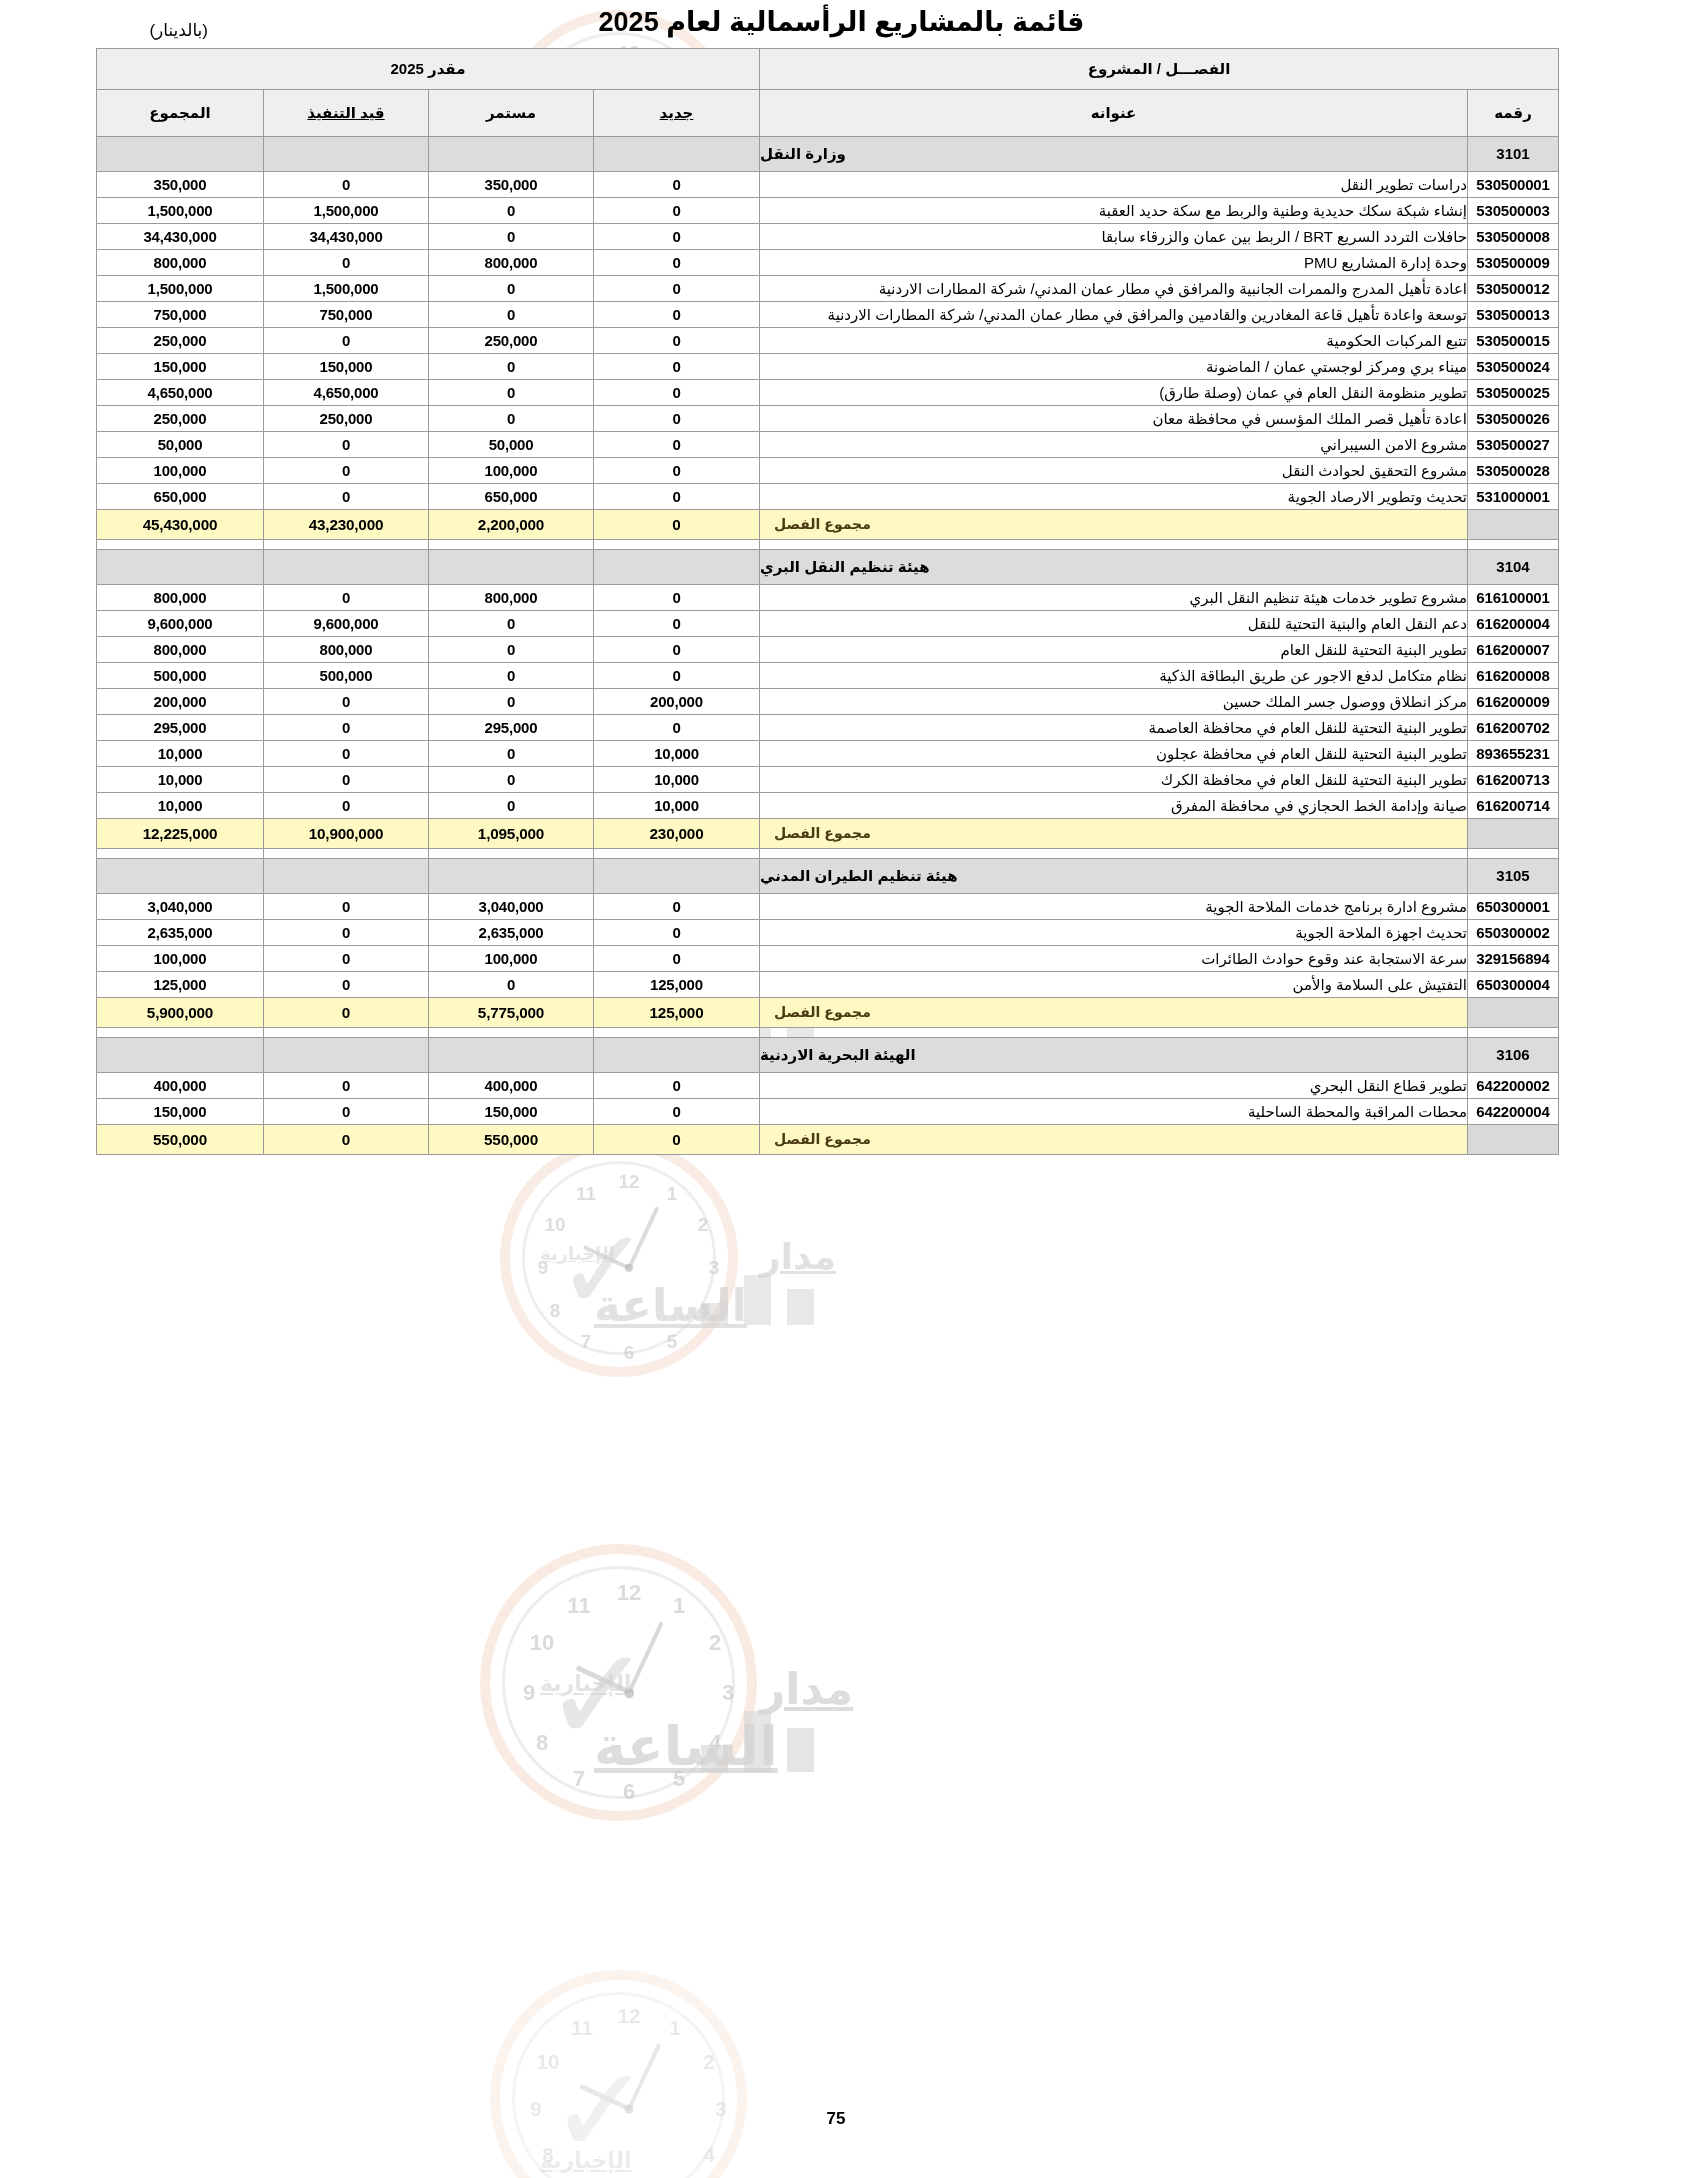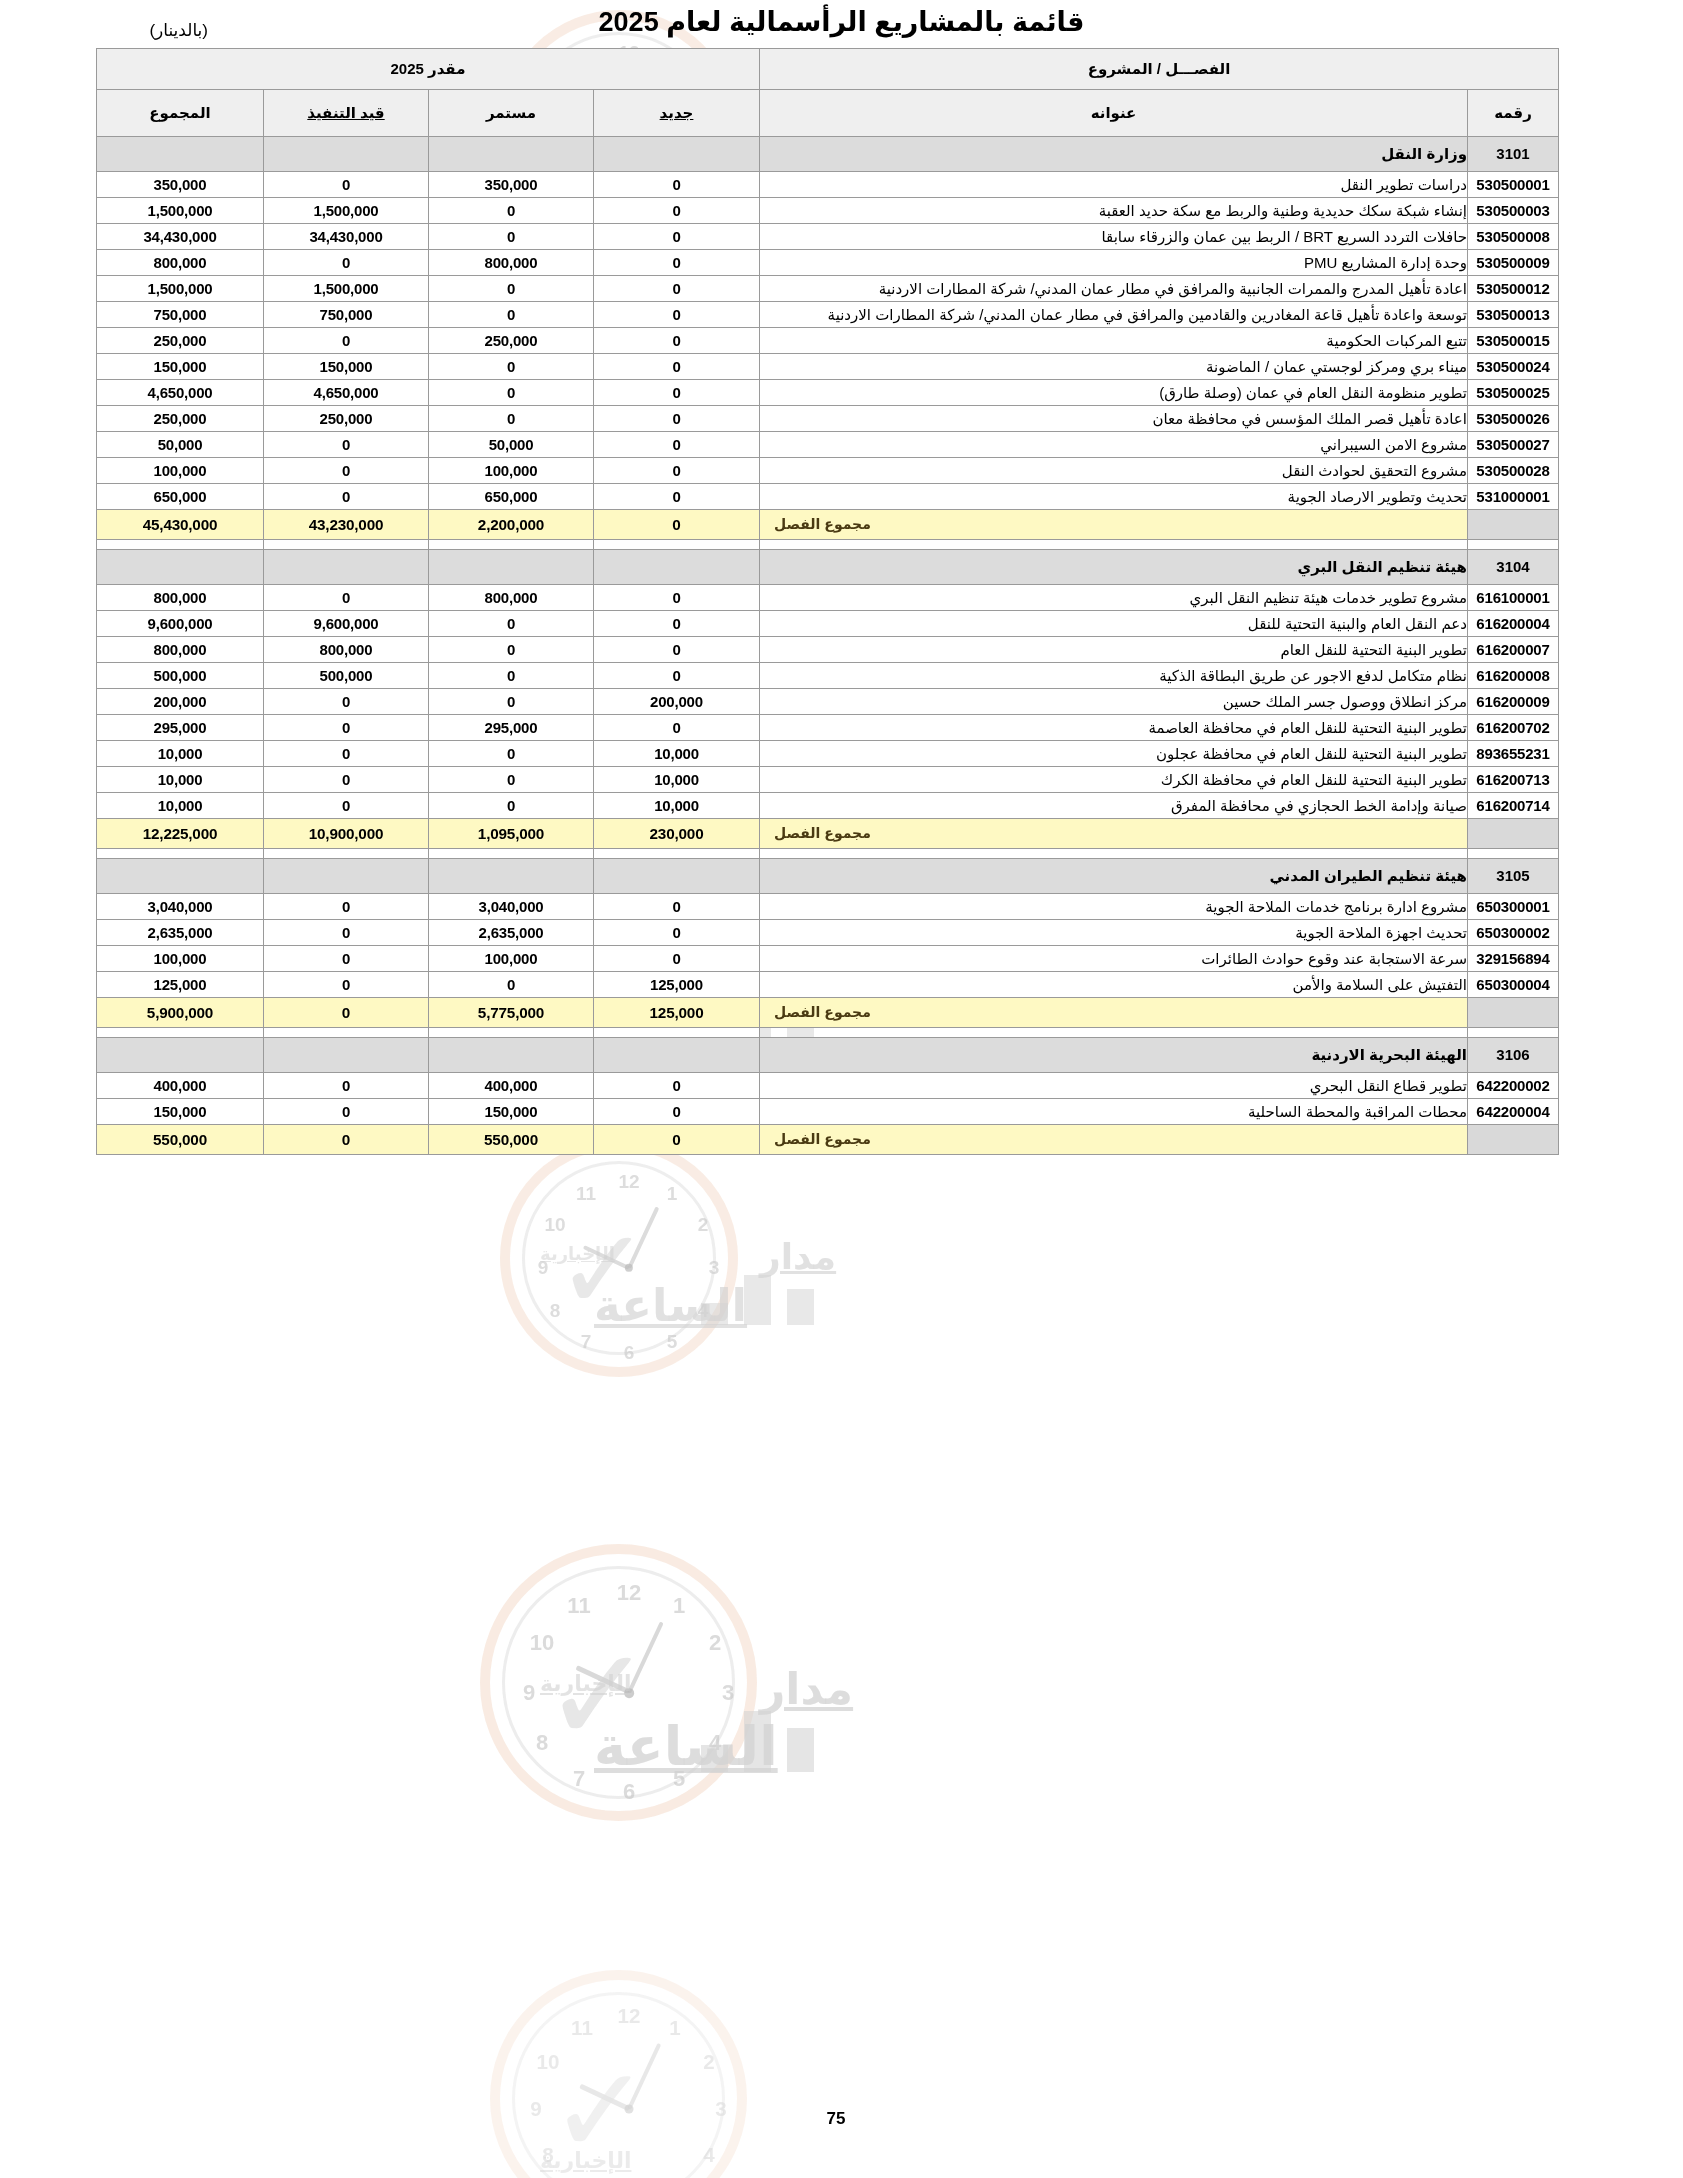--- a/index.html
+++ b/index.html
@@ -152,21 +152,21 @@
   tr.group-row td {
     background: #dcdcdc;
     height: 34px;
     font-weight: bold;
   }
   td.group-code {
     text-align: center;
     font-size: 19px;
   }
   td.group-name {
-    text-align: right;
+    text-align: left;
     padding-right: 14px;
     font-size: 18px;
   }
   td.group-blank { background: #dcdcdc; }
 
   
   tr.data-row td { height: 25px; background: #ffffff; }
   td.code {
     text-align: center;
     font-size: 14px;

